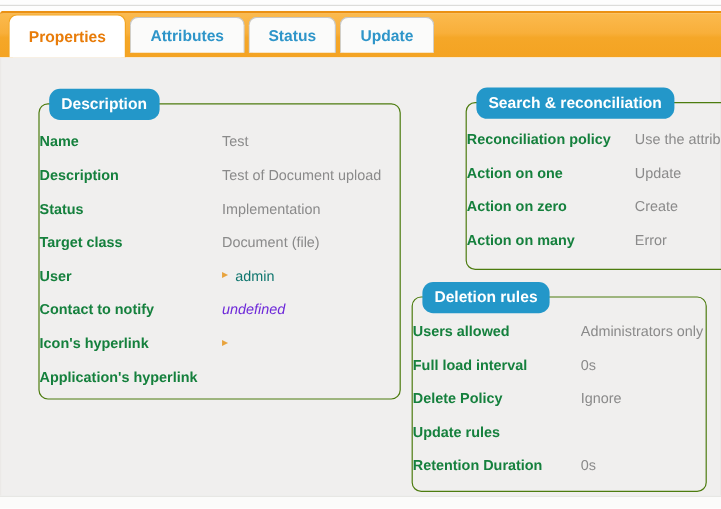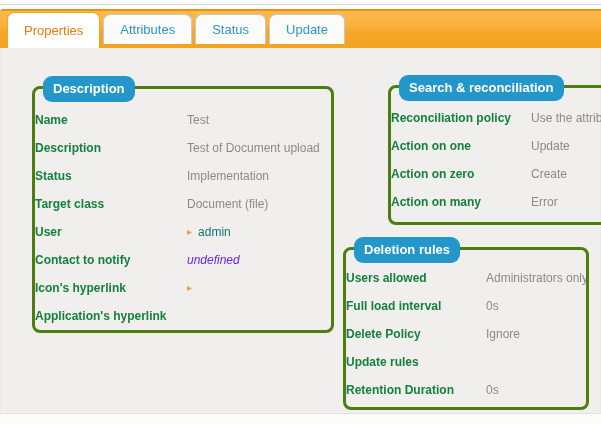--- a/index.html
+++ b/index.html
@@ -26,21 +26,21 @@
     border-radius: 3px 0 0 0;
     display: flex;
     align-items: flex-end;
     padding-left: 7px;
   }
   .tab {
     box-sizing: border-box;
     display: flex;
     align-items: center;
     font-size: 13px;
-    font-weight: normal;
+    font-weight: bold;
     padding: 0 16px;
     margin-right: 3px;
     border-radius: 7px 7px 0 0;
     cursor: pointer;
     white-space: nowrap;
     margin-top: 48px;
   }
   .tab.active {
     background: #ffffff;
     border: 1px solid #f2a41f;
@@ -72,21 +72,21 @@
     top: 413px; left: 0; right: 0; height: 11px;
     box-sizing: border-box;
     background: #fbfbfa;
     border-top: 1px solid #e2e1df;
   }
 
   
   .fieldset {
     position: absolute;
     box-sizing: border-box;
-    border: 3px solid #4d7c0f;
+    border: 1px solid #4d7c0f;
     border-radius: 8px;
   }
   .fs-description { left: 31px; top: 38px;  width: 302px; height: 247px; }
   .fs-search      { left: 342px; top: 37px; width: 246px; height: 140px; margin-left: 45px; }
   .fs-deletion    { left: 342px; top: 199px; width: 246px; height: 163px; }
 
   .legend {
     position: absolute;
     top: -13px; left: 8px;
     height: 26px; line-height: 26px;

